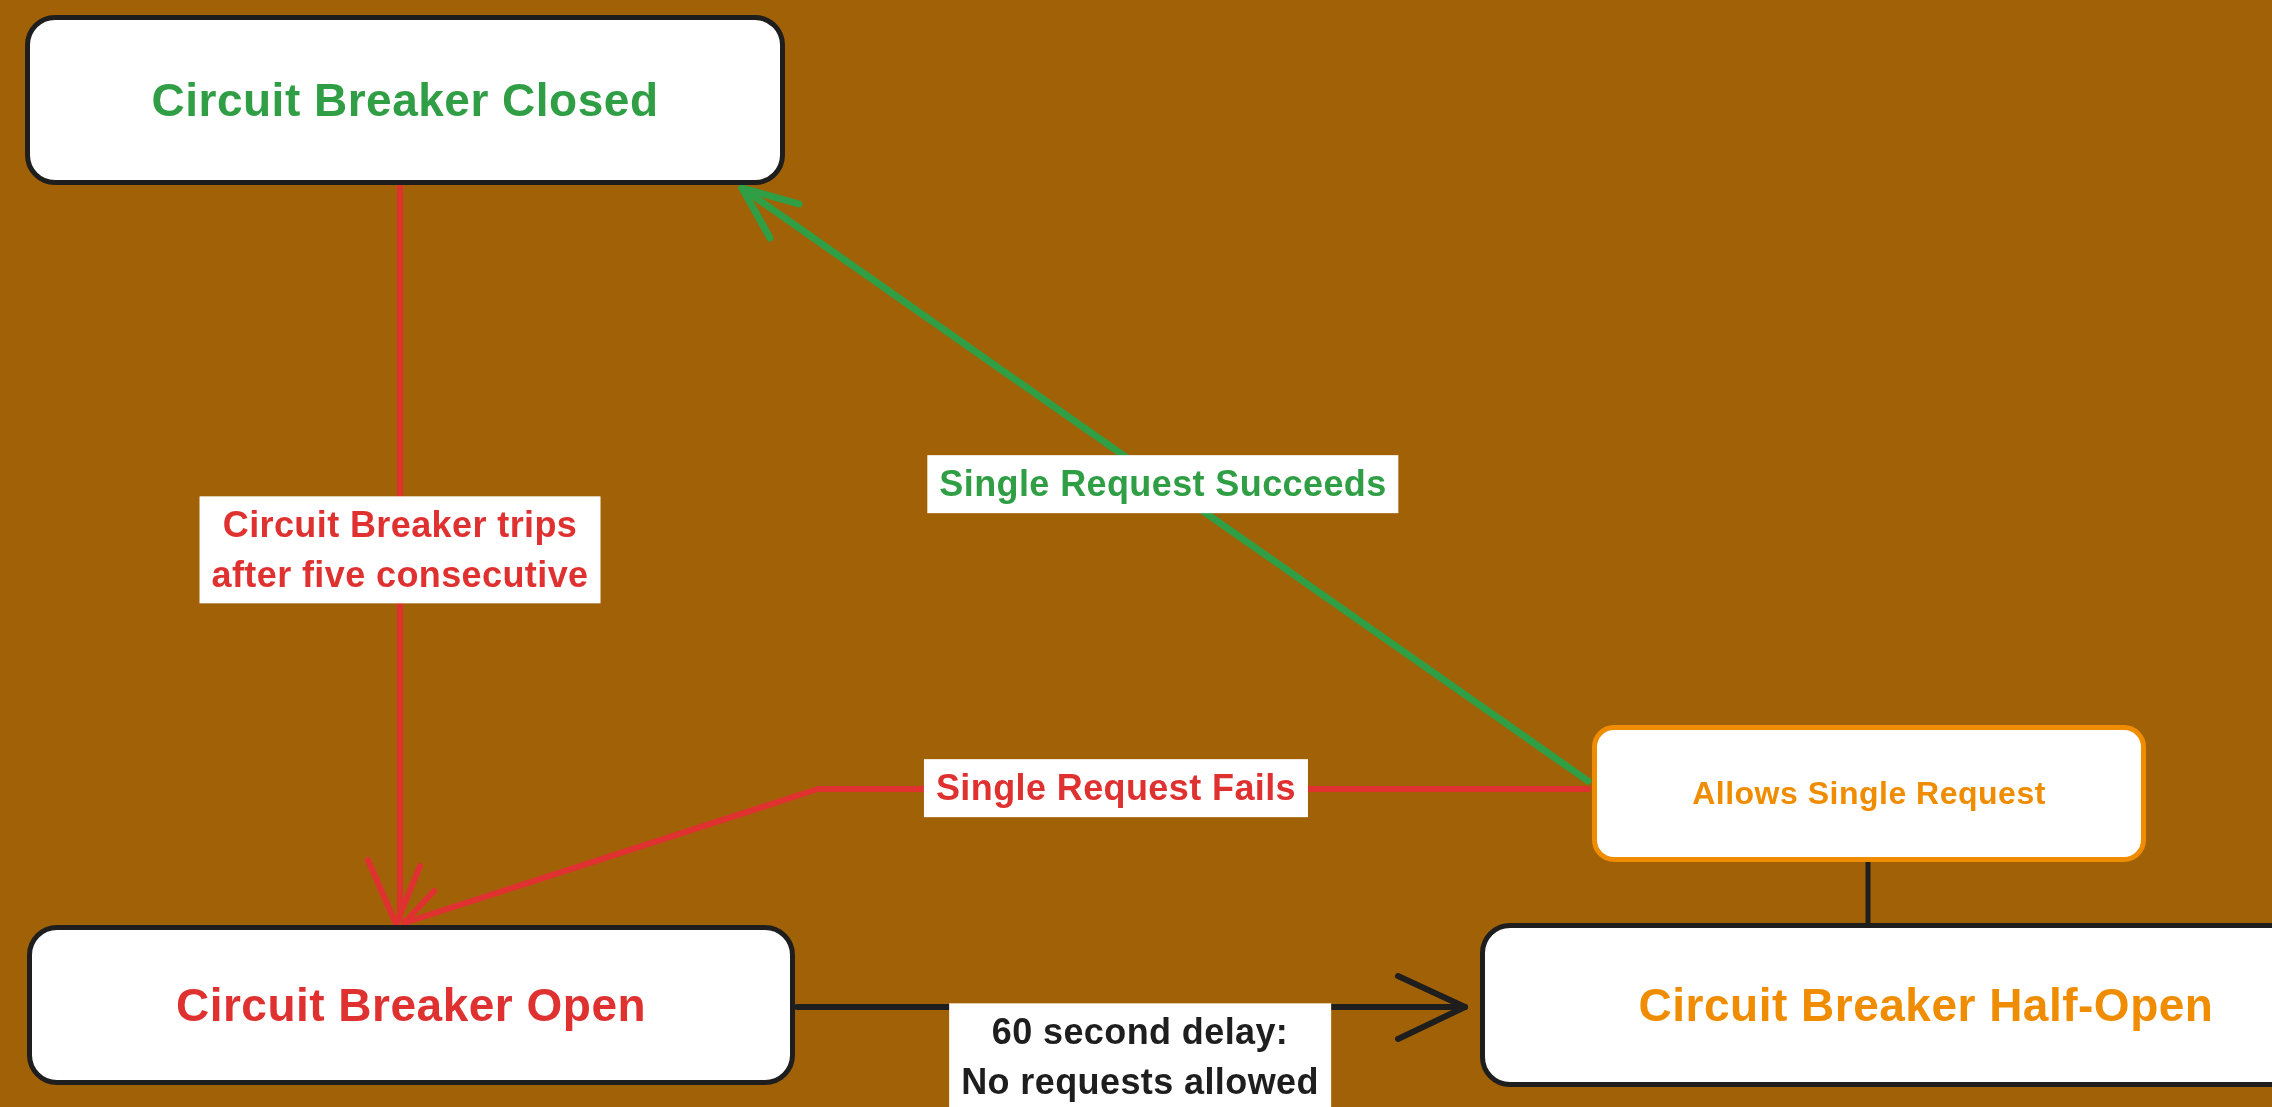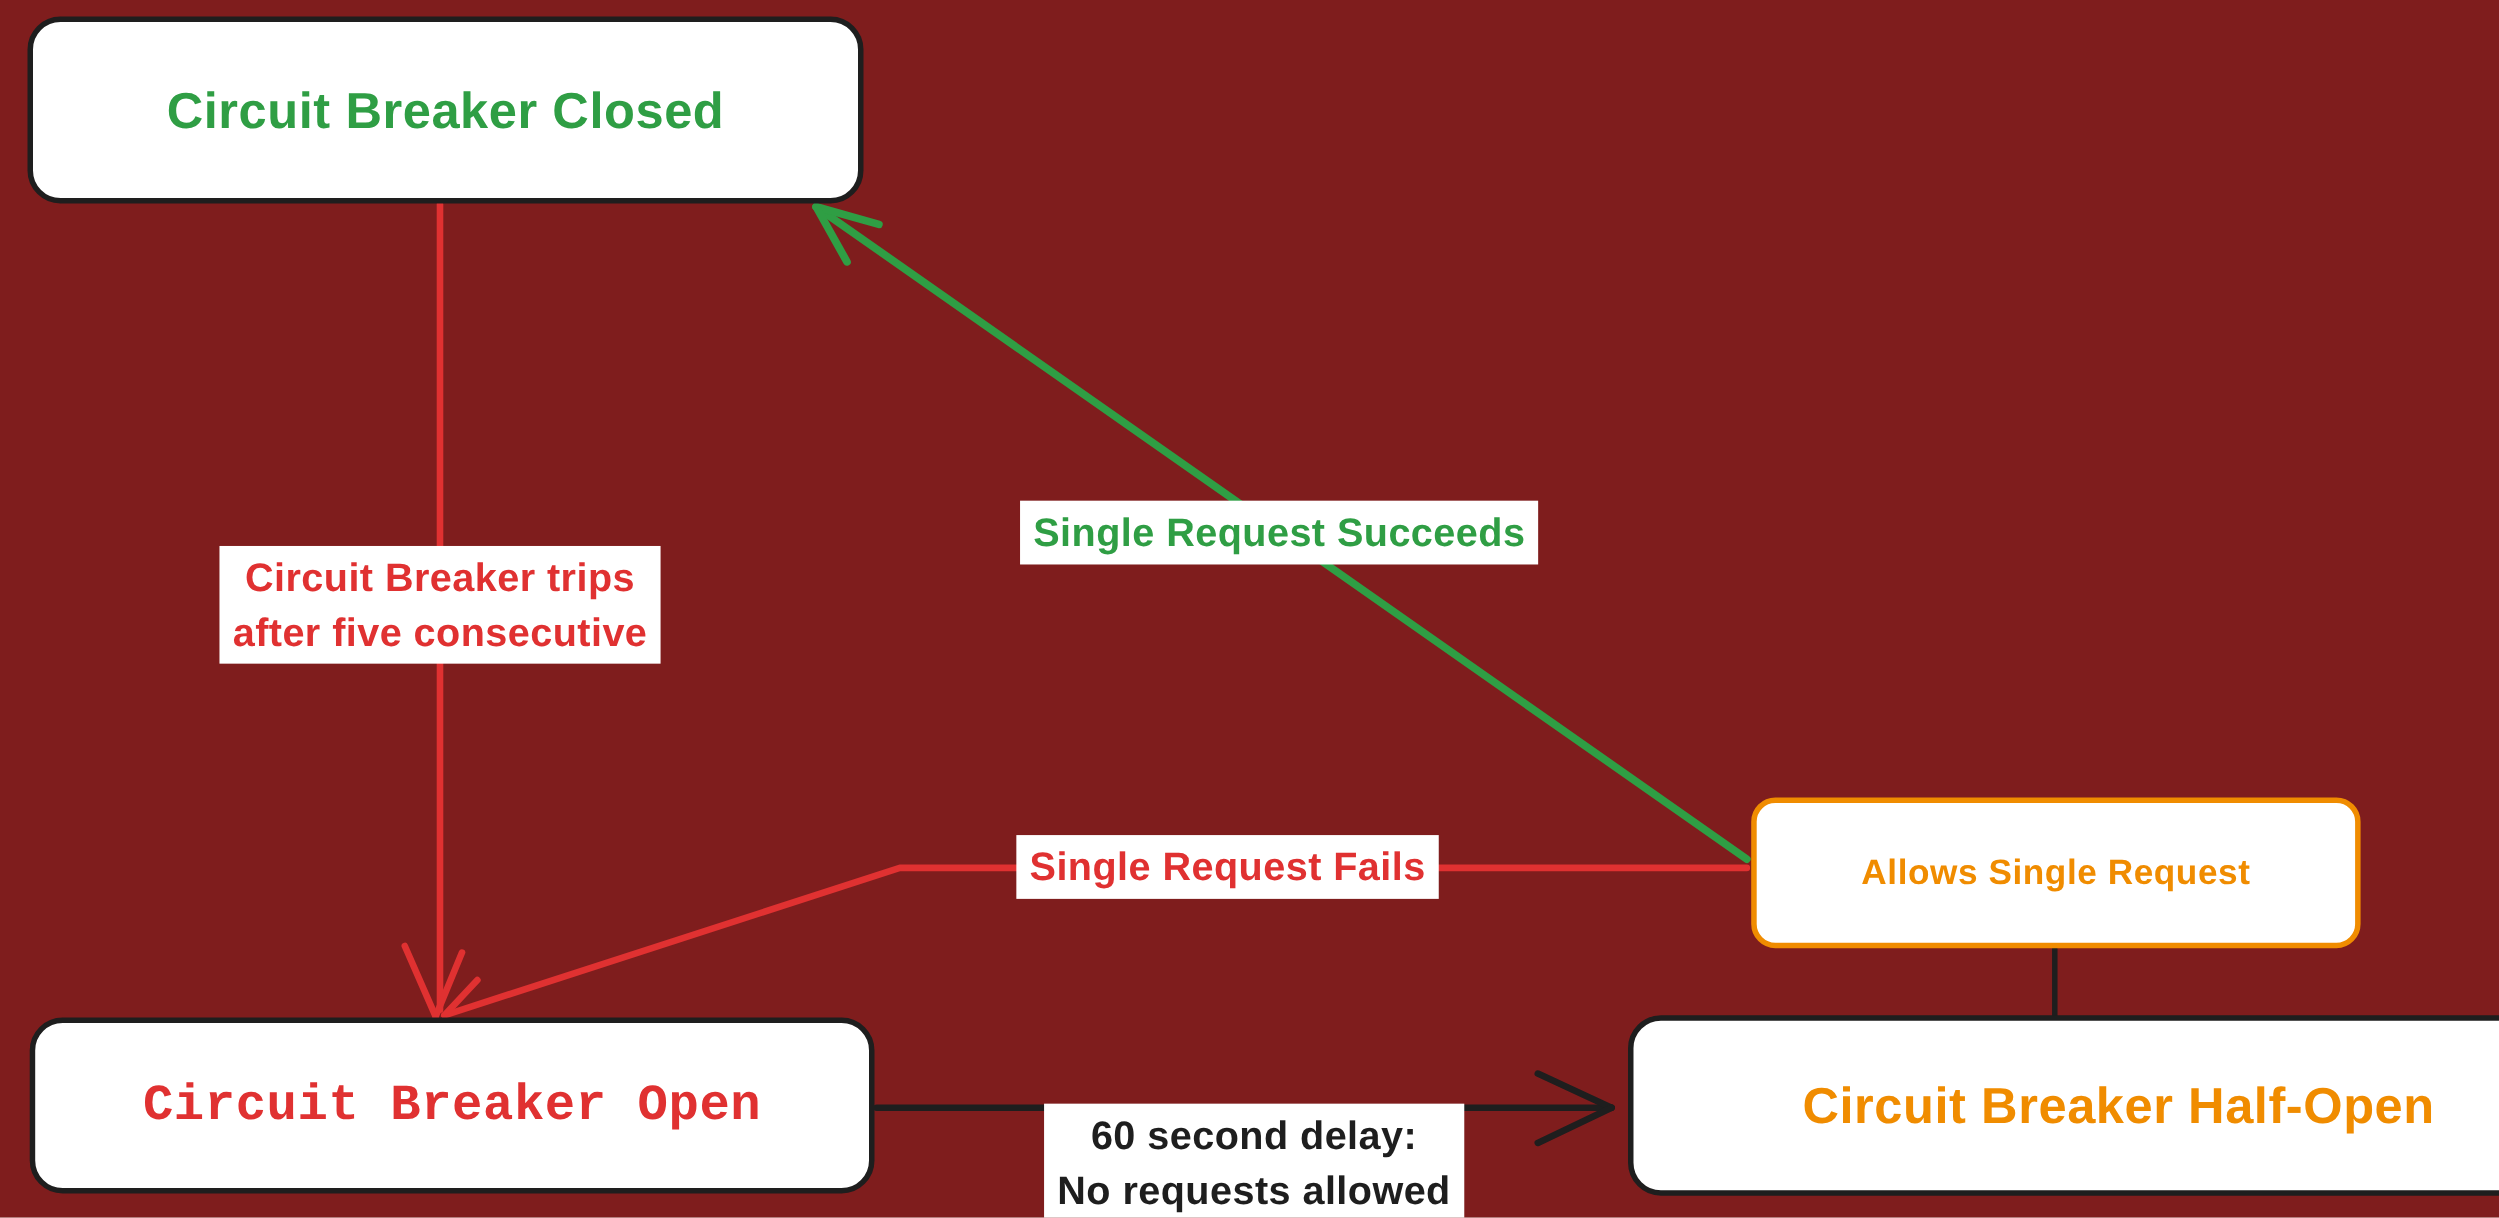--- a/index.html
+++ b/index.html
@@ -1,20 +1,20 @@
 <!DOCTYPE html>
 <html><head>
 <meta charset="utf-8">
 <style>
   html, body { margin: 0; padding: 0; background: #ffffff; }
   #canvas {
     position: relative;
     width: 2272px;
     height: 1107px;
-    background: #7f1d1d;
+    background: #a16207;
     font-family: "Liberation Sans", sans-serif;
     overflow: hidden;
   }
   #wires {
     position: absolute;
     left: 0; top: 0;
     width: 2272px; height: 1107px;
   }
   .state-box {
     position: absolute;
@@ -88,21 +88,21 @@
     <g>
       <line x1="1868" y1="863" x2="1868" y2="924" stroke-width="5" stroke="#1e1e1e"></line>
     </g>
   </svg>
 
   <div id="box-closed" class="state-box">
     <span style="color: rgb(47, 158, 68);">Circuit Breaker Closed</span>
   </div>
 
   <div id="box-open" class="state-box">
-    <span style="color: rgb(224, 49, 49); font-family: Liberation Mono, monospace;">Circuit Breaker Open</span>
+    <span style="color: rgb(224, 49, 49);">Circuit Breaker Open</span>
   </div>
 
   <div id="box-halfopen" class="state-box">
     <span style="color: rgb(240, 140, 0);">Circuit Breaker Half-Open</span>
   </div>
 
   <div id="box-allows" class="state-box small" style="border-color: rgb(240, 140, 0);">
     <span style="color: rgb(240, 140, 0);">Allows Single Request</span>
   </div>
 

